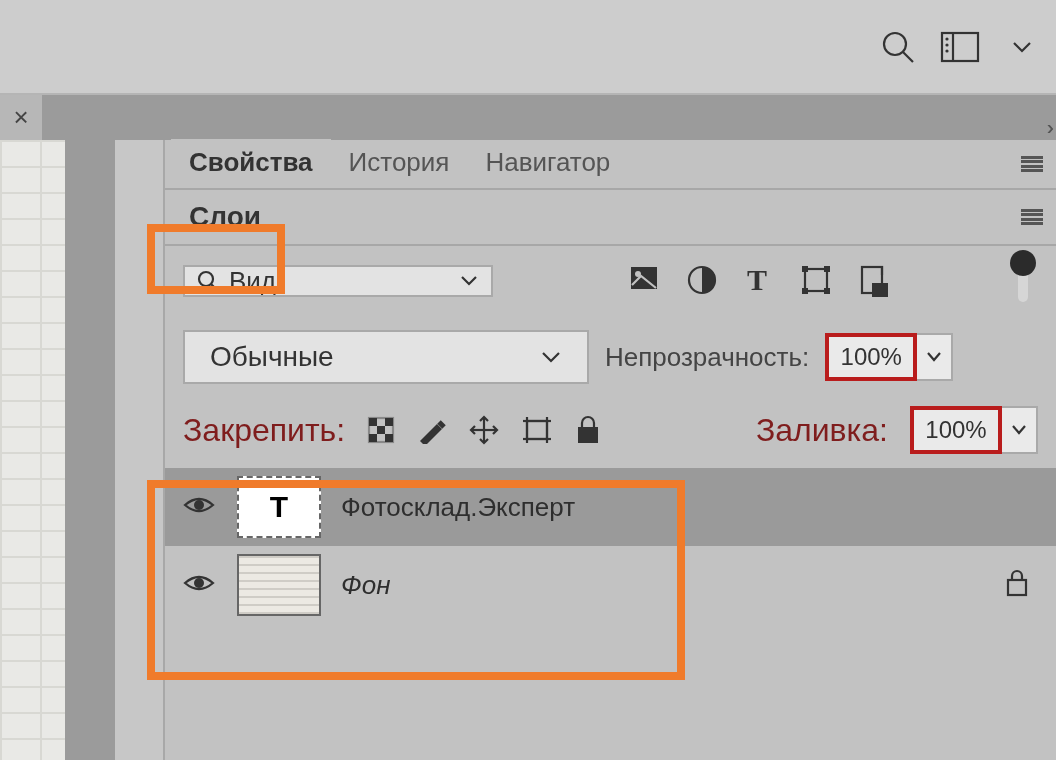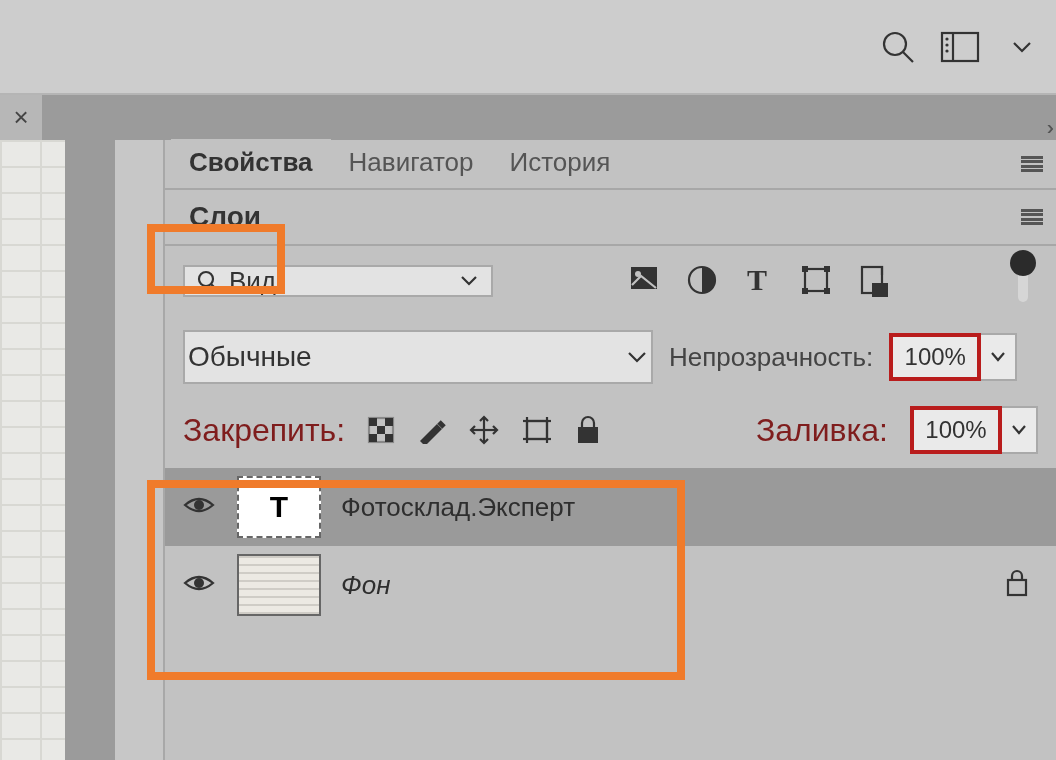--- a/index.html
+++ b/index.html
@@ -46,22 +46,22 @@
   .row{display:flex;align-items:center;padding:14px 18px;gap:16px;}
   .search-select{width:310px;height:32px;background:#e3e3e3;border:2px solid #a9a9a9;
     display:flex;align-items:center;padding:0 12px;font-size:26px;color:#333;gap:10px;}
   .search-select .chev{margin-left:auto;}
   .filter-icons{display:flex;gap:28px;margin-left:120px;}
   .filter-icons svg{display:block;}
   .toggle{margin-left:auto;width:30px;height:42px;position:relative;}
   .toggle .track{position:absolute;left:10px;top:0;width:10px;height:42px;border-radius:6px;background:#d6d6d6;}
   .toggle .knob{position:absolute;left:2px;top:-10px;width:26px;height:26px;border-radius:50%;background:#2b2b2b;}
   
-  .blend-select{width:470px;height:54px;background:#e3e3e3;border:2px solid #a9a9a9;
-    display:flex;align-items:center;padding:0 3px;font-size:28px;color:#333;}
+  .blend-select{width:406px;height:54px;background:#e3e3e3;border:2px solid #a9a9a9;
+    display:flex;align-items:center;padding:0 25px;font-size:28px;color:#333;}
   .blend-select .chev{margin-left:auto;}
   .lbl{font-size:26px;color:#444;}
   .numbox{width:92px;height:48px;background:#eaeaea;border:4px solid #b91c1c;
     display:flex;align-items:center;justify-content:center;font-size:24px;color:#333;}
   .chev-drop{width:36px;height:48px;background:#eaeaea;border:2px solid #a9a9a9;border-left:none;
     display:flex;align-items:center;justify-content:center;}
   
   .lockrow{display:flex;align-items:center;padding:8px 18px;gap:22px;}
   .lockrow .lbl2{font-size:32px;color:#7f1d1d;}
   .lockrow svg{display:block;}
@@ -119,22 +119,22 @@
     <div class="brick"></div>
     <div class="gap"></div>
     <div class="divider"></div>
   </div>
 
   <div class="panelcol">
     <div class="collapse-arrows">››</div>
 
     <div class="tabs">
       <div class="tab active">Свойства</div>
+      <div class="tab">История</div>
       <div class="tab">Навигатор</div>
-      <div class="tab">История</div>
       <div class="panel-menu">
         <div></div>
           <div></div>
           <div></div>
           <div></div>
       </div>
     </div>
 
     <div class="layers-header" style="position:relative;">
       <span class="lab">Слои</span>

